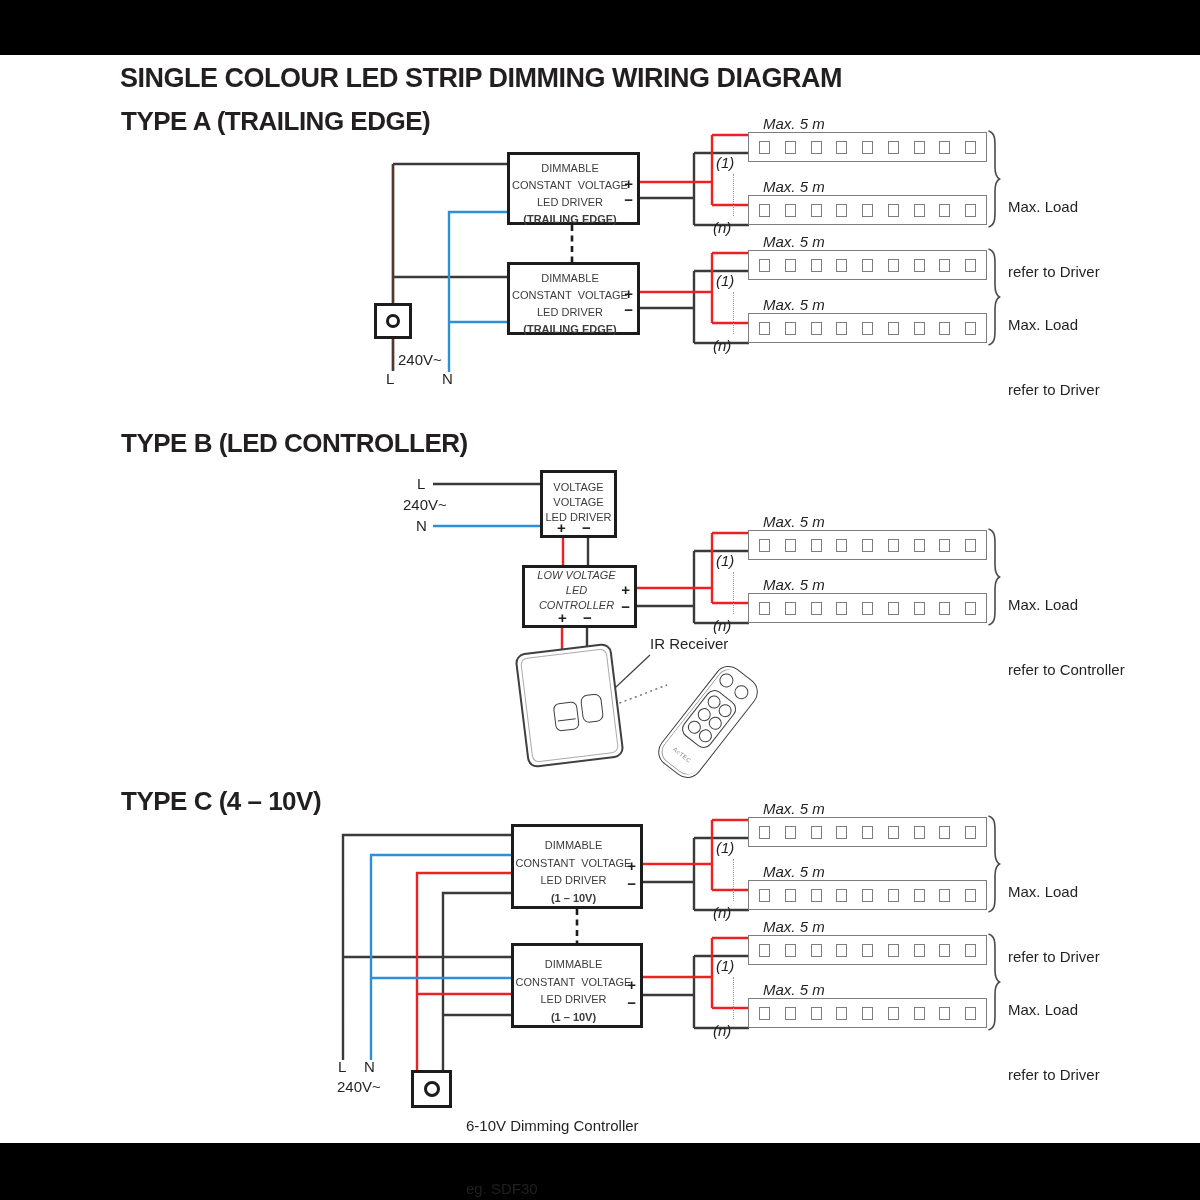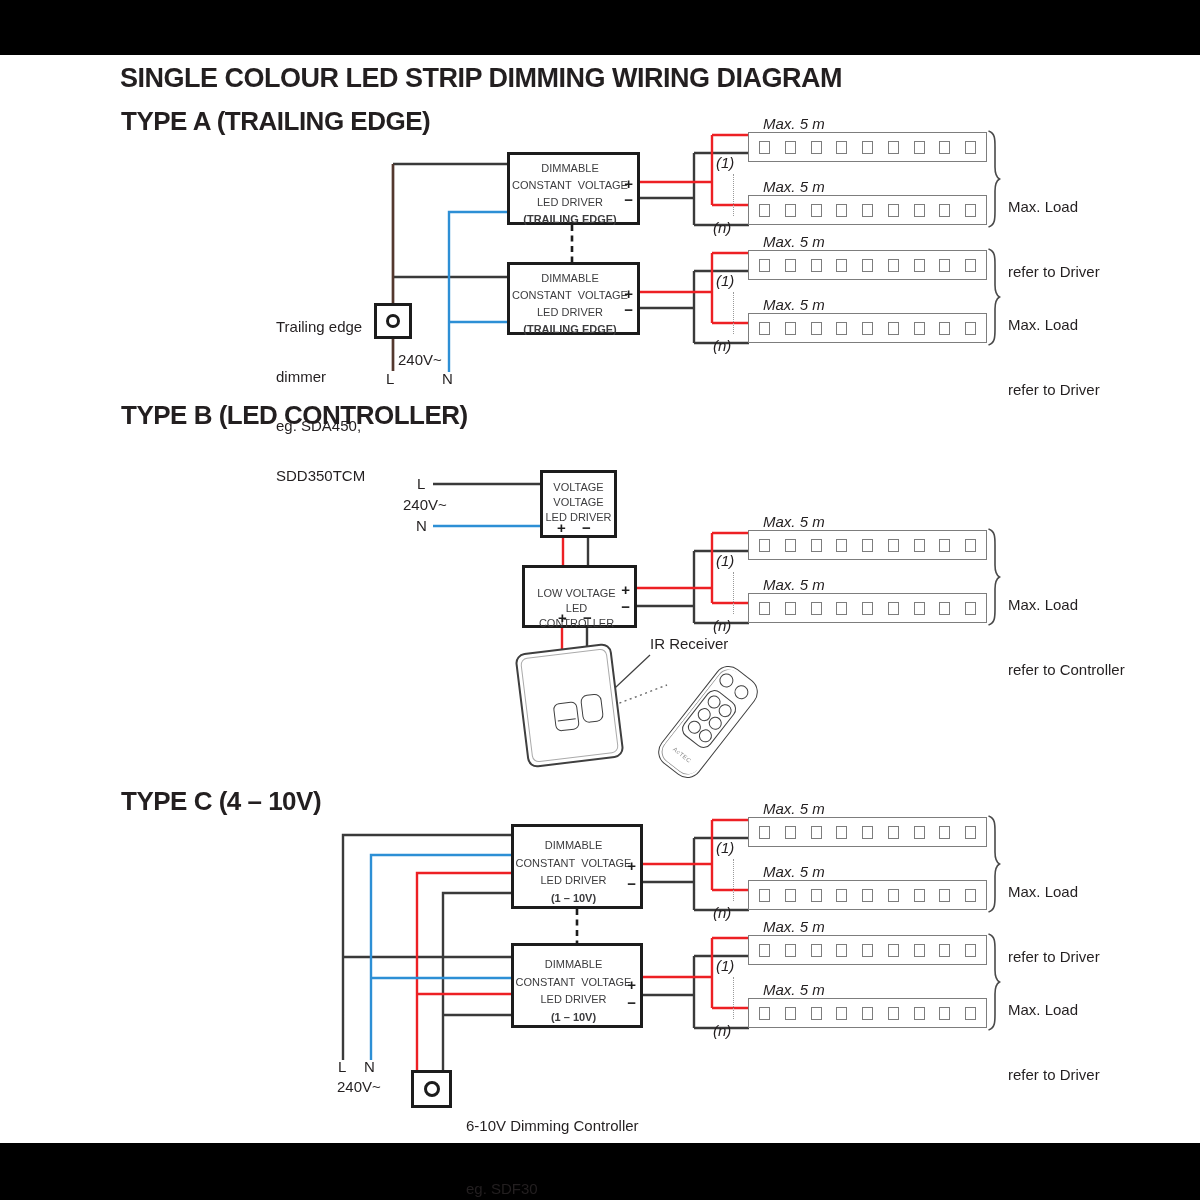--- a/index.html
+++ b/index.html
@@ -23,21 +23,21 @@
   .wn{stroke:var(--wire-brown);stroke-width:2.7;fill:none;}
   .wd{stroke:#1c1c1c;stroke-width:2.6;fill:none;stroke-dasharray:6 4.5;}
   .wl{stroke:#3f3f3f;stroke-width:1.2;fill:none;}
   .wdot{stroke:#6a6a6a;stroke-width:1.4;fill:none;stroke-dasharray:2 3.5;}
   .dbox{position:absolute;background:#fff;border:3px solid #1c1c1c;box-sizing:border-box;text-align:center;}
   .dl{font-size:11px;color:#3c3c3e;white-space:pre;}
   .dl.b{font-weight:bold;}
   .txtA{padding:5px 7px 0 0;line-height:17px;}
   .txtC{padding:10px 7px 0 0;line-height:17.5px;}
   .txtBd{padding:7px 0 0 0;line-height:15px;}
-  .txtBc{padding:18px 6px 0 0;line-height:15px;}
+  .txtBc{padding:0 6px 0 0;line-height:15px;font-style:italic;}
   .sign{position:absolute;font-size:15px;font-weight:bold;line-height:15px;color:#1c1c1c;}
   .sqbox{position:absolute;background:#fff;border:3px solid #1c1c1c;box-sizing:border-box;
          display:flex;align-items:center;justify-content:center;}
   .ring{border:3px solid #1c1c1c;border-radius:50%;box-sizing:border-box;background:#fff;}
   .group{position:absolute;width:480px;height:112px;}
   .strip{position:absolute;left:58px;width:239px;height:30px;border:1.5px solid var(--gray);box-sizing:border-box;
          background:#fff;display:flex;align-items:center;justify-content:space-between;padding:0 10px;}
   .led{width:11px;height:13px;border:1.5px solid var(--gray);box-sizing:border-box;background:#fff;flex:0 0 auto;}
   .glbl{position:absolute;font-size:15px;white-space:pre;font-style:italic;}
   .m1{left:73px;top:-17px;} .s1{top:0;} .idx1{left:26px;top:22px;}
@@ -105,21 +105,21 @@
     <g class="wl">
       <path d="M650 655 L599 703"></path>
     </g>
     <g class="wdot">
       <path d="M604 709 L667 685"></path>
     </g>
   </svg>
 
   <div class="t title" style="left:120px;top:63px">SINGLE COLOUR LED STRIP DIMMING WIRING DIAGRAM</div>
   <div class="t h2" style="left:121px;top:106px">TYPE A (TRAILING EDGE)</div>
-  <div class="t h2" style="left:121px;top:400px">TYPE B (LED CONTROLLER)</div>
+  <div class="t h2" style="left:121px;top:428px">TYPE B (LED CONTROLLER)</div>
   <div class="t h2" style="left:121px;top:786px">TYPE C (4 – 10V)</div>
 
   <div class="dbox" style="left:507px;top:152px;width:133px;height:73px">
     <div class="txtA">
       <div class="dl">DIMMABLE</div>
       <div class="dl">CONSTANT  VOLTAGE</div>
       <div class="dl">LED DRIVER</div>
       <div class="dl b">(TRAILING EDGE)</div>
     </div>
     <span class="sign" style="right:4px;top:21px">+</span>
@@ -131,26 +131,20 @@
       <div class="dl">CONSTANT  VOLTAGE</div>
       <div class="dl">LED DRIVER</div>
       <div class="dl b">(TRAILING EDGE)</div>
     </div>
     <span class="sign" style="right:4px;top:21px">+</span>
     <span class="sign" style="right:4px;top:37px">−</span>
   </div>
 
   <div class="sqbox" style="left:374px;top:303px;width:38px;height:36px">
     <div class="ring" style="width:14px;height:14px"></div>
-  </div>
-  <div class="t t15" style="left:276px;top:286px">
-    <div>Trailing edge</div>
-    <div>dimmer</div>
-    <div>eg. SDA450,</div>
-    <div>SDD350TCM</div>
   </div>
   <div class="t t15" style="left:398px;top:352px">240V~</div>
   <div class="t t15" style="left:386px;top:371px">L</div>
   <div class="t t15" style="left:442px;top:371px">N</div>
 
   <div class="dbox" style="left:540px;top:470px;width:77px;height:68px">
     <div class="txtBd">
       <div class="dl">VOLTAGE</div>
       <div class="dl">VOLTAGE</div>
       <div class="dl">LED DRIVER</div>

